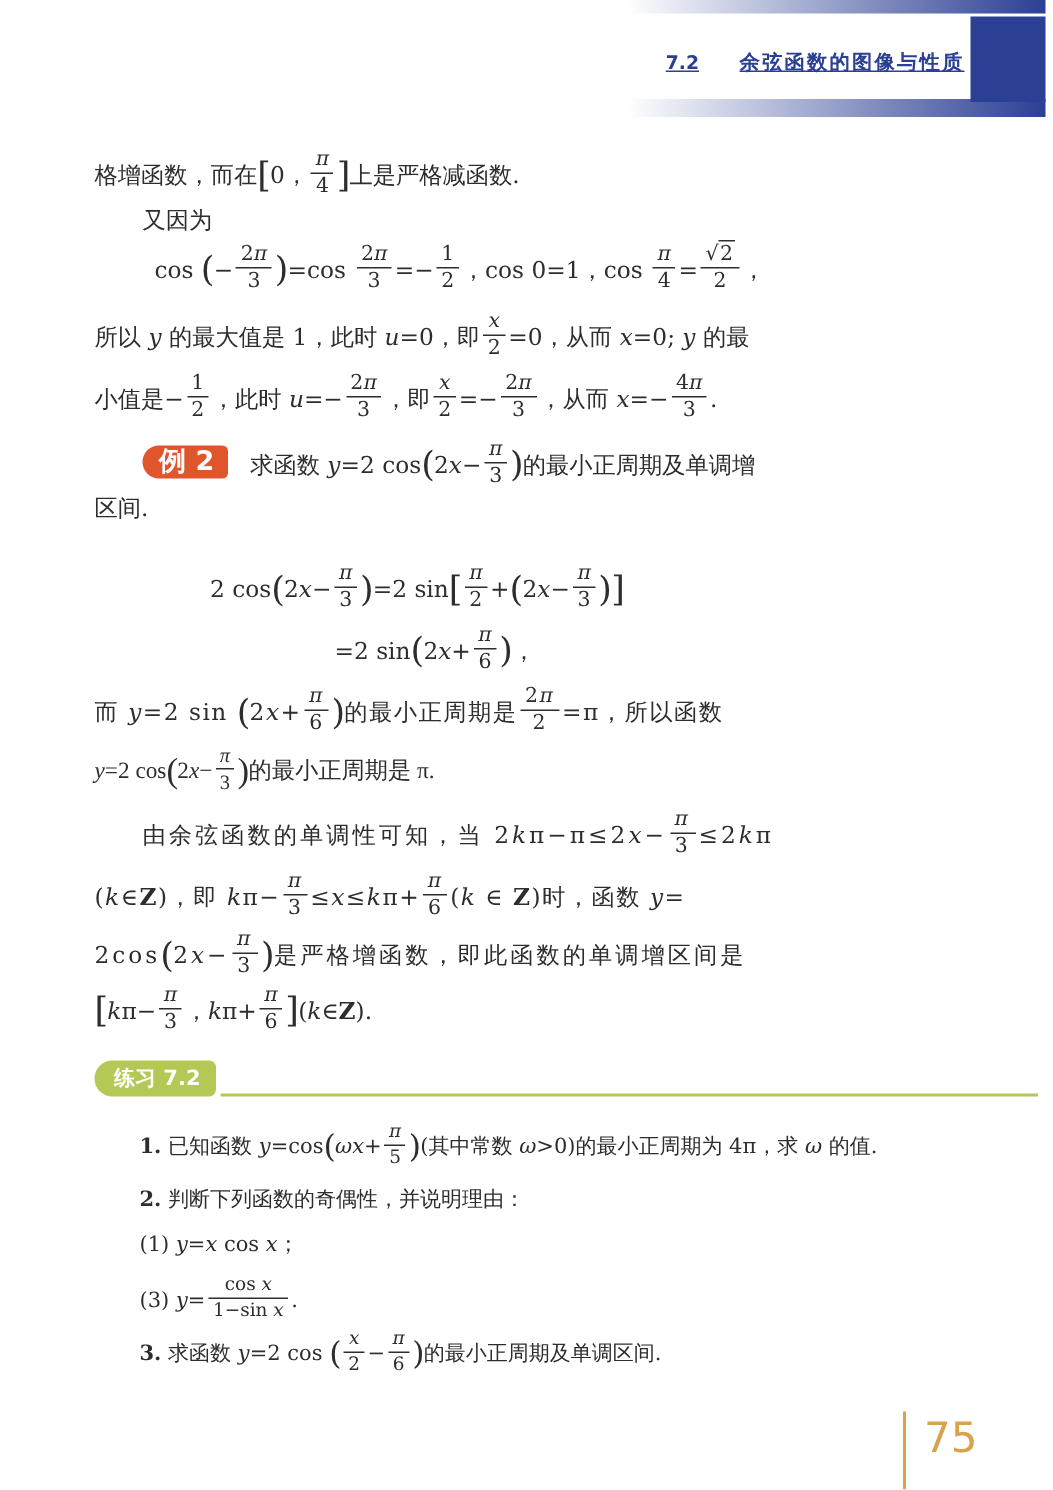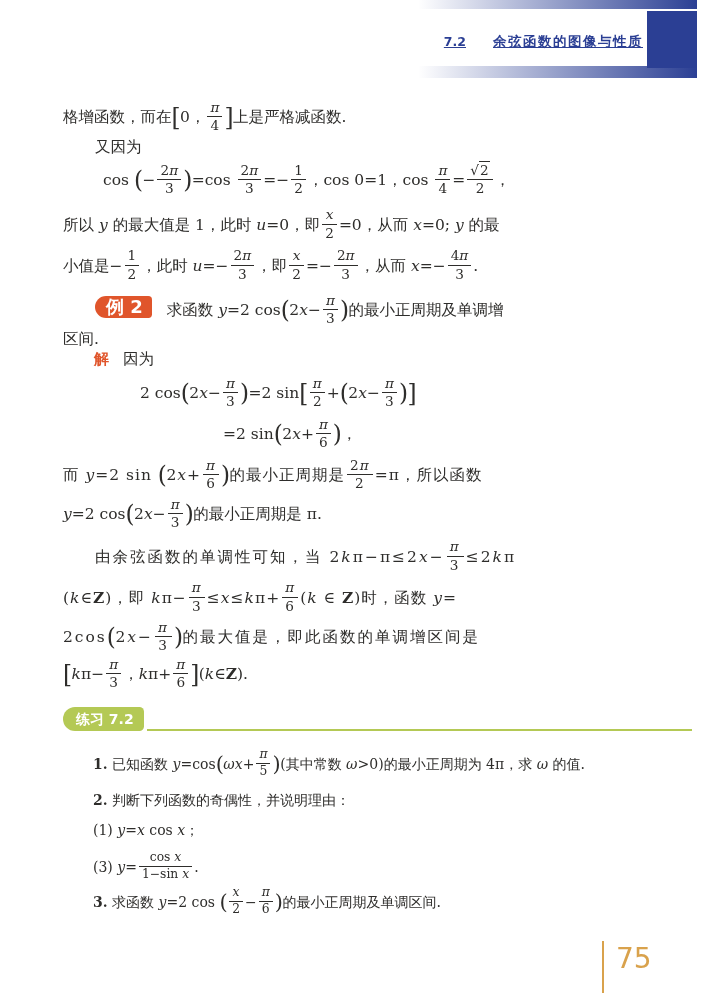--- a/index.html
+++ b/index.html
@@ -74,29 +74,28 @@
 
   <div class="content">
     <p class="para" style="top:96px; line-height:42px;"><span>格增函数，而在</span><span class="big">[</span><span>0，</span><span class="frac"><span class="num"><span class="it">π</span></span><span class="den"><span>4</span></span></span><span class="big">]</span><span>上是严格减函数.</span></p>
     <p class="para" style="top:134px; line-height:26px; padding-left:32px;"><span>又因为</span></p>
     <p class="para" style="top:157px; line-height:46px; padding-left:40px;"><span>cos </span><span class="big">(</span><span>−</span><span class="frac"><span class="num"><span>2</span><span class="it">π</span></span><span class="den"><span>3</span></span></span><span class="big">)</span><span>=cos </span><span class="frac"><span class="num"><span>2</span><span class="it">π</span></span><span class="den"><span>3</span></span></span><span>=−</span><span class="frac"><span class="num"><span>1</span></span><span class="den"><span>2</span></span></span><span>，cos 0=1，cos </span><span class="frac"><span class="num"><span class="it">π</span></span><span class="den"><span>4</span></span></span><span>=</span><span class="frac"><span class="num"><span>√</span><span class="rad"><span>2</span></span></span><span class="den"><span>2</span></span></span><span>，</span></p>
     <p class="para" style="top:205px; line-height:40px;"><span>所以 </span><span class="it">y</span><span> 的最大值是 1，此时 </span><span class="it">u</span><span>=0，即</span><span class="frac"><span class="num"><span class="it">x</span></span><span class="den"><span>2</span></span></span><span>=0，从而 </span><span class="it">x</span><span>=0; </span><span class="it">y</span><span> 的最</span></p>
     <p class="para" style="top:242px; line-height:48px;"><span>小值是−</span><span class="frac"><span class="num"><span>1</span></span><span class="den"><span>2</span></span></span><span>，此时 </span><span class="it">u</span><span>=−</span><span class="frac"><span class="num"><span>2</span><span class="it">π</span></span><span class="den"><span>3</span></span></span><span>，即</span><span class="frac"><span class="num"><span class="it">x</span></span><span class="den"><span>2</span></span></span><span>=−</span><span class="frac"><span class="num"><span>2</span><span class="it">π</span></span><span class="den"><span>3</span></span></span><span>，从而 </span><span class="it">x</span><span>=−</span><span class="frac"><span class="num"><span>4</span><span class="it">π</span></span><span class="den"><span>3</span></span></span><span>.</span></p>
 
     <p class="para" style="top:290px; line-height:40px; padding-left:32px;"><span class="badge-example">例 2</span><span><span>求函数 </span><span class="it">y</span><span>=2 cos</span><span class="big">(</span><span>2</span><span class="it">x</span><span>−</span><span class="frac"><span class="num"><span class="it">π</span></span><span class="den"><span>3</span></span></span><span class="big">)</span><span>的最小正周期及单调增</span></span></p>
     <p class="para" style="top:328px; line-height:22px;"><span>区间.</span></p>
-    <p class="para" style="top:347px; line-height:24px; padding-left:31px;"><span class="solve">解</span><span><span>因为</span></span></p>
 
     <p class="para" style="top:369px; line-height:48px; padding-left:77px;"><span>2 cos</span><span class="big">(</span><span>2</span><span class="it">x</span><span>−</span><span class="frac"><span class="num"><span class="it">π</span></span><span class="den"><span>3</span></span></span><span class="big">)</span><span>=2 sin</span><span class="big">[</span><span class="frac"><span class="num"><span class="it">π</span></span><span class="den"><span>2</span></span></span><span>+</span><span class="big">(</span><span>2</span><span class="it">x</span><span>−</span><span class="frac"><span class="num"><span class="it">π</span></span><span class="den"><span>3</span></span></span><span class="big">)</span><span class="big">]</span></p>
     <p class="para" style="top:412px; line-height:44px; padding-left:160px;"><span>=2 sin</span><span class="big">(</span><span>2</span><span class="it">x</span><span>+</span><span class="frac"><span class="num"><span class="it">π</span></span><span class="den"><span>6</span></span></span><span class="big">)</span><span>，</span></p>
     <p class="para sp1" style="top:452px; line-height:46px;"><span>而 </span><span class="it">y</span><span>=2 sin </span><span class="big">(</span><span>2</span><span class="it">x</span><span>+</span><span class="frac"><span class="num"><span class="it">π</span></span><span class="den"><span>6</span></span></span><span class="big">)</span><span>的最小正周期是</span><span class="frac"><span class="num"><span>2</span><span class="it">π</span></span><span class="den"><span>2</span></span></span><span>=π，所以函数</span></p>
-    <p class="para" style="top:492px; line-height:44px;"><span class="it">y</span><span>=2 cos</span><span class="big">(</span><span>2</span><span class="it">x</span><span>−</span><span class="frac"><span class="num"><span class="it">π</span></span><span class="den"><span>3</span></span></span><span class="big">)</span><span>的最小正周期是 π.</span></p>
+    <p class="para" style="top:492px; line-height:44px;font-family:Liberation Serif, serif;"><span class="it">y</span><span>=2 cos</span><span class="big">(</span><span>2</span><span class="it">x</span><span>−</span><span class="frac"><span class="num"><span class="it">π</span></span><span class="den"><span>3</span></span></span><span class="big">)</span><span>的最小正周期是 π.</span></p>
     <p class="para sp2" style="top:534px; line-height:46px; padding-left:32px;"><span>由余弦函数的单调性可知，当 2</span><span class="it">k</span><span>π−π≤2</span><span class="it">x</span><span>−</span><span class="frac"><span class="num"><span class="it">π</span></span><span class="den"><span>3</span></span></span><span>≤2</span><span class="it">k</span><span>π</span></p>
     <p class="para sp1" style="top:576px; line-height:44px;"><span>(</span><span class="it">k</span><span>∈</span><span class="bld">Z</span><span>)，即 </span><span class="it">k</span><span>π−</span><span class="frac"><span class="num"><span class="it">π</span></span><span class="den"><span>3</span></span></span><span>≤</span><span class="it">x</span><span>≤</span><span class="it">k</span><span>π+</span><span class="frac"><span class="num"><span class="it">π</span></span><span class="den"><span>6</span></span></span><span>(</span><span class="it">k</span><span> ∈ </span><span class="bld">Z</span><span>)时，函数 </span><span class="it">y</span><span>=</span></p>
-    <p class="para sp2" style="top:617px; line-height:40px;"><span>2cos</span><span class="big">(</span><span>2</span><span class="it">x</span><span>−</span><span class="frac"><span class="num"><span class="it">π</span></span><span class="den"><span>3</span></span></span><span class="big">)</span><span>的最大值是，即此函数的单调增区间是</span></p>
+    <p class="para sp2" style="top:617px; line-height:40px;"><span>2cos</span><span class="big">(</span><span>2</span><span class="it">x</span><span>−</span><span class="frac"><span class="num"><span class="it">π</span></span><span class="den"><span>3</span></span></span><span class="big">)</span><span>是严格增函数，即此函数的单调增区间是</span></p>
     <p class="para" style="top:650px; line-height:48px;"><span class="big">[</span><span class="it">k</span><span>π−</span><span class="frac"><span class="num"><span class="it">π</span></span><span class="den"><span>3</span></span></span><span>，</span><span class="it">k</span><span>π+</span><span class="frac"><span class="num"><span class="it">π</span></span><span class="den"><span>6</span></span></span><span class="big">]</span><span>(</span><span class="it">k</span><span>∈</span><span class="bld">Z</span><span>).</span></p>
 
     <div class="ex-badge-row">
       <span class="badge-exercise">练习 7.2</span>
       <span class="ex-line"></span>
     </div>
     <p class="para ex" style="top:740px; line-height:48px; padding-left:30px;"><span class="bld">1.</span><span> 已知函数 </span><span class="it">y</span><span>=cos</span><span class="big">(</span><span class="it">ωx</span><span>+</span><span class="frac"><span class="num"><span class="it">π</span></span><span class="den"><span>5</span></span></span><span class="big">)</span><span>(其中常数 </span><span class="it">ω</span><span>&gt;0)的最小正周期为 4π，求 </span><span class="it">ω</span><span> 的值.</span></p>
     <p class="para ex" style="top:787px; line-height:26px; padding-left:30px;"><span class="bld">2.</span><span> 判断下列函数的奇偶性，并说明理由：</span></p>
     <div class="para ex ex-row" style="top:806px; line-height:48px; padding-left:30px;">
       <span class="ex-col1"><span>(1) </span><span class="it">y</span><span>=</span><span class="it">x</span><span> cos </span><span class="it">x</span><span>；</span></span>

